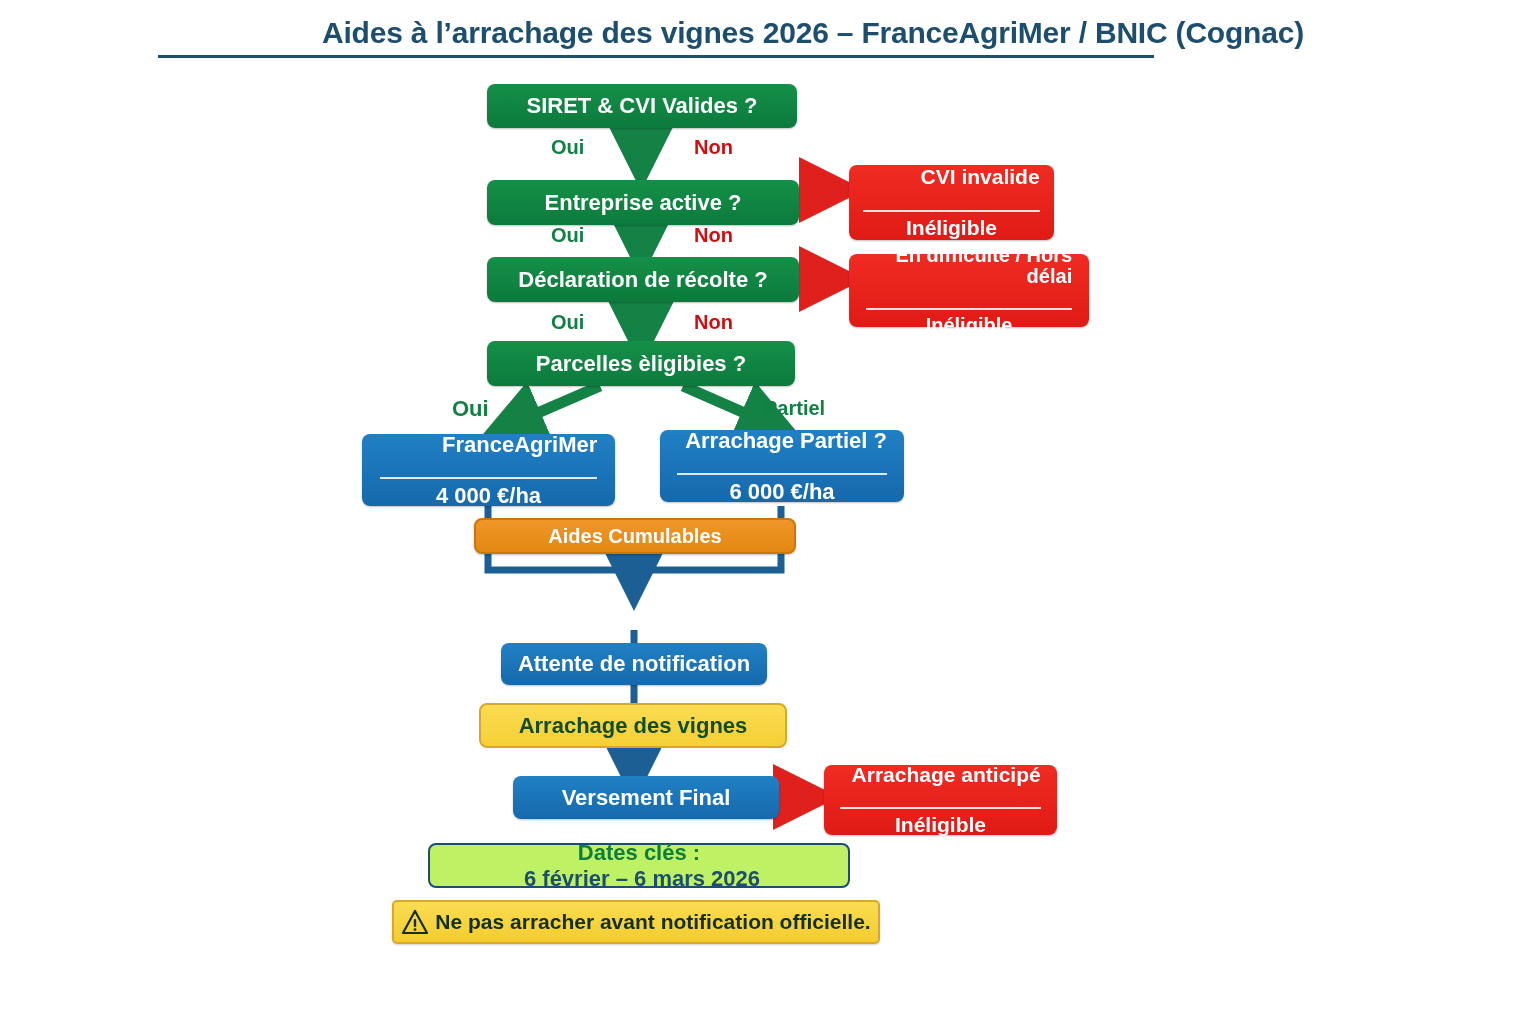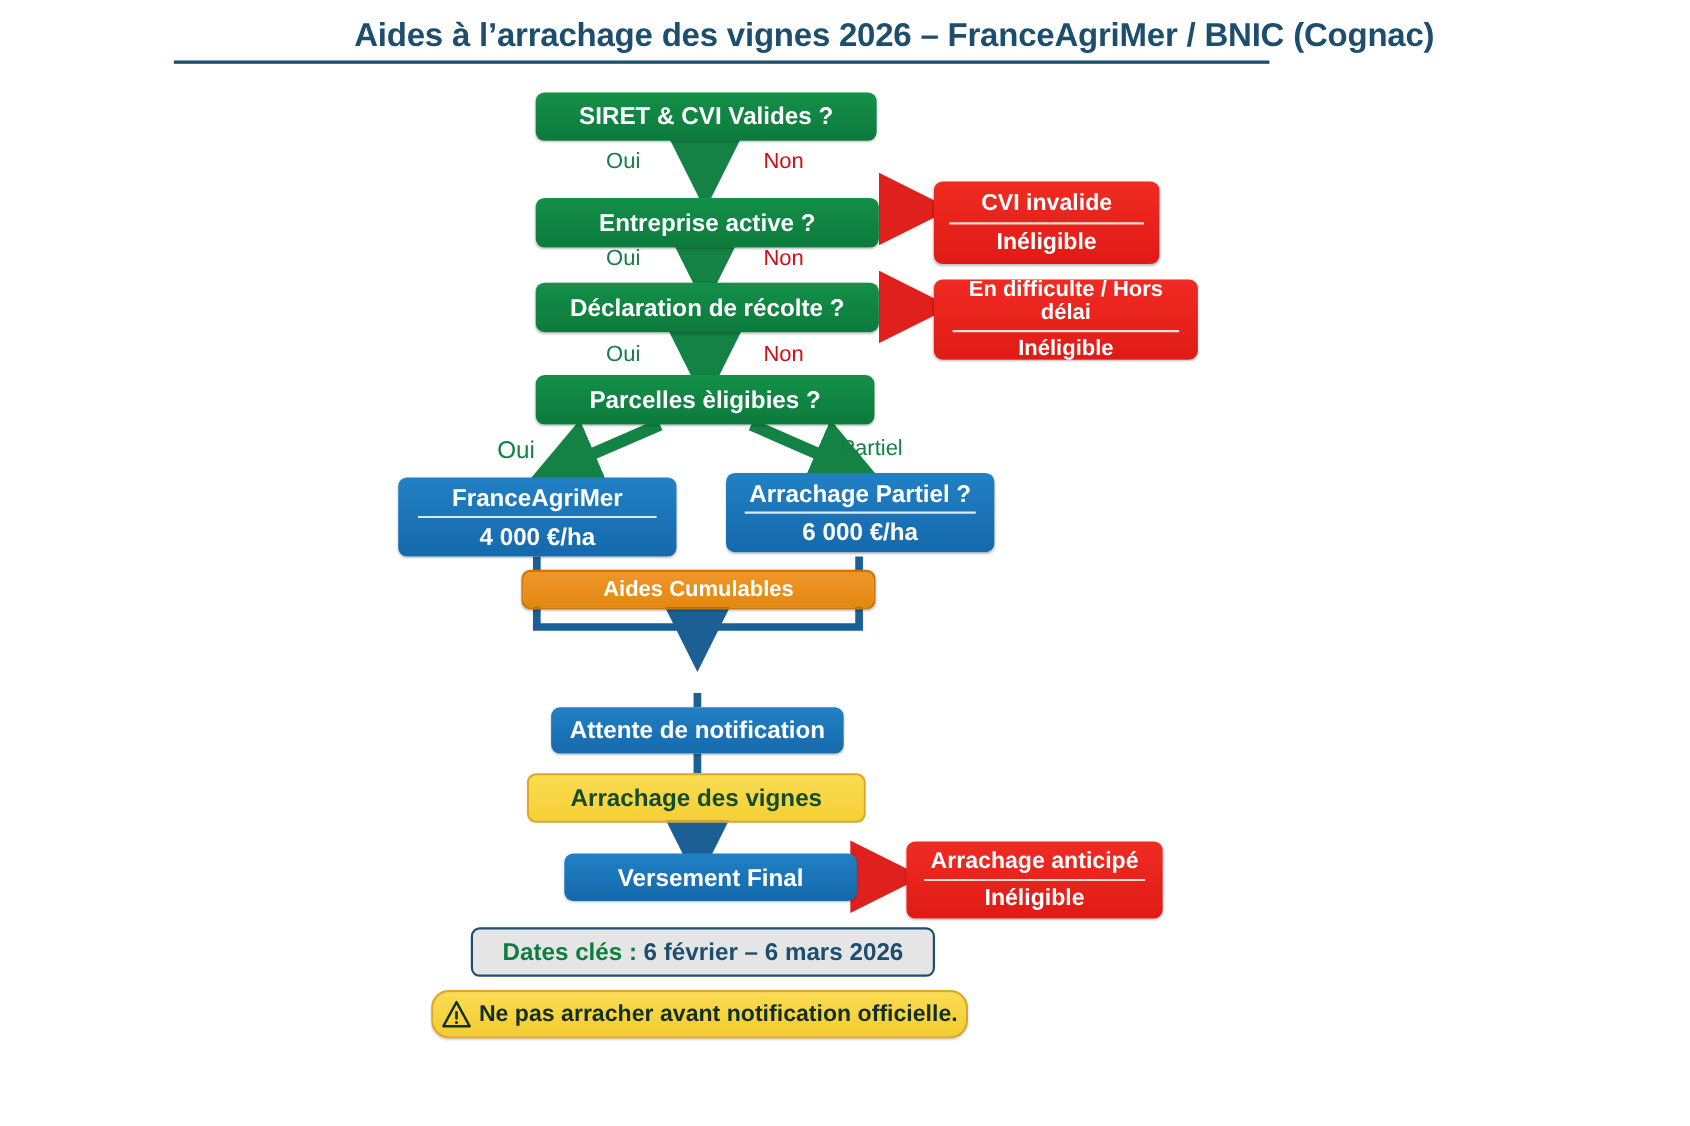--- a/index.html
+++ b/index.html
@@ -61,52 +61,53 @@
     font-size:20px;
   }
   .yellow{
     background:linear-gradient(180deg,#fbdc52 0%,#f5cf35 100%);
     border:2px solid #d9a82a;
     color:#124d2b;
     font-size:22px;
   }
   
   .split .ln:first-child{
-    padding-bottom:5px;
+    padding-bottom:21px;
     border-bottom:2px solid rgba(255,255,255,.85);
     margin-bottom:5px;
     width:86%;
+    text-align:right;
   }
 
   
   .elabel{
-    position:absolute;font-weight:normal;font-size:20px;z-index:4;white-space:nowrap;
+    position:absolute;font-weight:bold;font-size:20px;z-index:4;white-space:nowrap;
   }
   .lbl-oui{color:#118044;}
   .lbl-non{color:#cf0e12;}
   .lbl-partiel{color:#118044;}
 
   
   svg.wires{position:absolute;left:0;top:0;width:1536px;height:1024px;z-index:1;}
 
   
   .datebox{
     position:absolute;box-sizing:border-box;
     display:flex;align-items:center;justify-content:center;
-    background:#e5e5e5;border:2px solid #1d4e6e;border-radius:8px;
-    font-size:22px;font-weight:bold;z-index:3;
+    background:#bef264;border:2px solid #1d4e6e;border-radius:8px;
+    font-size:22px;font-weight:bold;z-index:3;flex-direction:column;
   }
   .datebox .k{color:#0f7d3f;}
   .datebox .v{color:#1d4e6e;margin-left:6px;}
 
   .warnbox{
     position:absolute;box-sizing:border-box;
     display:flex;align-items:center;justify-content:center;gap:6px;
     background:linear-gradient(180deg,#fbdc52 0%,#f3cc2f 100%);
-    border:2px solid #d9a82a;border-radius:16px;
+    border:2px solid #d9a82a;border-radius:5px;
     color:#13301f;font-size:21px;font-weight:bold;z-index:3;
     box-shadow:0 1px 2px rgba(0,0,0,.18);
   }
   .warn-ico{width:28px;height:26px;display:block;flex:0 0 auto;}
 </style>
 </head>
 <body>
 
 <div id="canvas">
 

